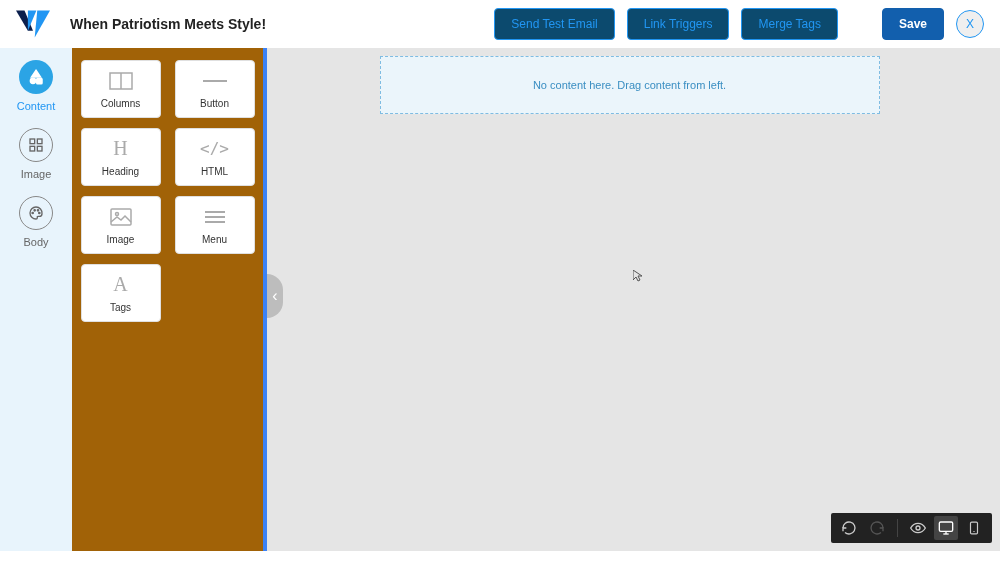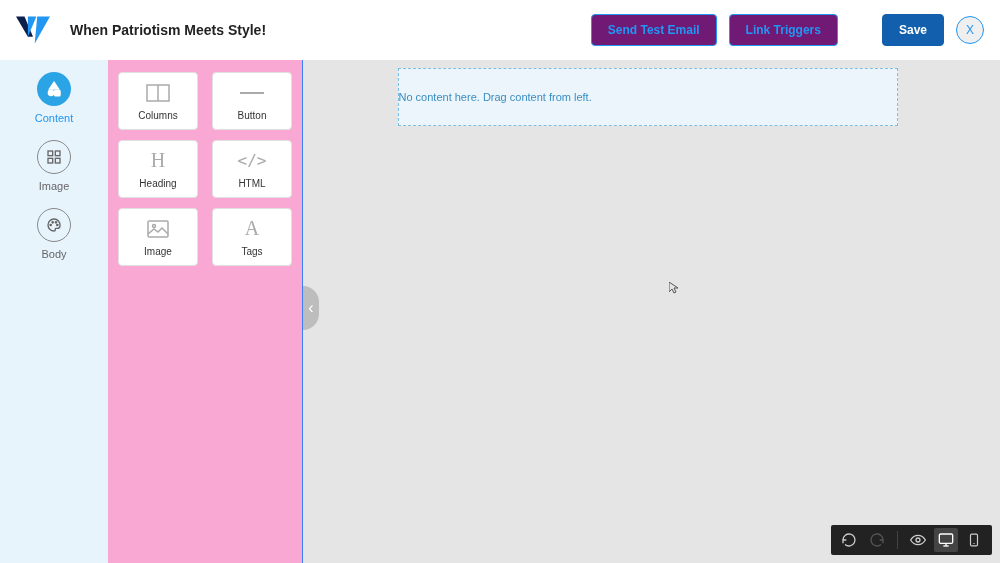--- a/index.html
+++ b/index.html
@@ -1,52 +1,52 @@
 <!DOCTYPE html>
 <html><head>
   <meta charset="utf-8">
   <style>
     * { box-sizing: border-box; margin: 0; padding: 0; font-family: -apple-system, BlinkMacSystemFont, "Segoe UI", Helvetica, Arial, sans-serif; }
     body { width: 1000px; height: 563px; overflow: hidden; background: #fff; position: relative; }
 
     
-    .header { height: 60px; display: flex; align-items: center; padding: 0 16px; justify-content: space-between; background: #fff; }
+    .header { height: 48px; display: flex; align-items: center; padding: 0 16px; justify-content: space-between; background: #fff; }
     .header-left { display: flex; align-items: center; gap: 20px; }
     .logo { width: 34px; height: 28px; position: relative; }
     .title { font-size: 14px; font-weight: 600; color: #222; }
     .header-right { display: flex; align-items: center; gap: 12px; }
-    .btn { padding: 8px 16px; font-size: 12px; border-radius: 4px; cursor: pointer; border: 1px solid transparent; background: #701a75; font-weight: bold; }
+    .btn { padding: 8px 16px; font-size: 12px; border-radius: 4px; cursor: pointer; border: 1px solid transparent; background: #0c4a6e; }
     .btn-outline { border-color: #2196f3; color: #2196f3; }
     .btn-primary { background: #125fad; color: #fff; border-color: #125fad; font-weight: 600; margin-left: 32px; }
     .btn-close { width: 28px; height: 28px; border-radius: 50%; border: 1px solid #2196f3; color: #2196f3; display: flex; align-items: center; justify-content: center; font-size: 12px; }
 
     
     .main { display: flex; height: calc(563px - 60px); }
 
     
-    .rail { width: 108px; background: #e8f4fc; display: flex; flex-direction: column; align-items: center; padding-top: 12px; gap: 16px; }
+    .rail { width: 72px; background: #e8f4fc; display: flex; flex-direction: column; align-items: center; padding-top: 12px; gap: 16px; }
     .rail-item { display: flex; flex-direction: column; align-items: center; gap: 6px; cursor: pointer; }
     .rail-icon { width: 34px; height: 34px; border-radius: 50%; display: flex; align-items: center; justify-content: center; }
     .rail-icon.active { background: #2ba4e5; color: #fff; }
     .rail-icon.inactive { background: transparent; border: 1.5px solid #888; color: #555; }
     .rail-label { font-size: 11px; }
     .rail-label.active { color: #2196f3; }
     .rail-label.inactive { color: #666; }
 
     
-    .tools { width: 195px; background: #f9a8d4; border-right: 1px solid #3b82f6; padding: 12px 10px; }
+    .tools { width: 195px; background: #a16207; border-right: 4px solid #3b82f6; padding: 12px 10px; }
     .tools-grid { display: grid; grid-template-columns: repeat(2, 80px); gap: 10px 14px; justify-content: center; }
     .tool { height: 58px; border: 1px solid #e0e0e0; border-radius: 4px; display: flex; flex-direction: column; align-items: center; justify-content: center; gap: 6px; cursor: grab; background: #fff; }
     .tool-icon { height: 22px; display: flex; align-items: center; justify-content: center; color: #888; }
     .tool-label { font-size: 10px; color: #333; }
 
     
     .canvas-wrap { flex: 1; background: #e5e5e5; position: relative; overflow: hidden; }
     .canvas-inner { position: absolute; inset: 8px 20px 20px 12px; background: #e5e5e5; }
-    .dropzone { margin: 0 auto; width: 500px; height: 58px; border: 1px dashed #7fbce2; background: #ebf5fb; display: flex; align-items: center; justify-content: flex-start; font-size: 11px; color: #3a8ec2; margin-top: 0; }
+    .dropzone { margin: 0 auto; width: 500px; height: 58px; border: 1px dashed #7fbce2; background: #ebf5fb; display: flex; align-items: center; justify-content: center; font-size: 11px; color: #3a8ec2; margin-top: 0; }
 
     
     .collapse { position: absolute; left: 0; top: 226px; width: 16px; height: 44px; background: #bdbdbd; border-radius: 0 22px 22px 0; display: flex; align-items: center; justify-content: center; color: #fff; cursor: pointer; }
 
     
     .bottombar { position: absolute; bottom: 8px; right: 8px; height: 30px; background: #222; border-radius: 2px; display: flex; align-items: center; padding: 0 6px; gap: 4px; }
     .bb-btn { width: 24px; height: 24px; display: flex; align-items: center; justify-content: center; color: #ccc; cursor: pointer; border-radius: 2px; }
     .bb-btn.disabled { color: #555; }
     .bb-sep { width: 1px; height: 18px; background: #444; margin: 0 4px; }
     .bb-btn.active { background: #444; color: #fff; }
@@ -68,20 +68,21 @@
         <polygon points="0,0 10,0 20,24 14,24" fill="#0b1f4d"></polygon>
         <polygon points="14,0 24,0 14,24" fill="#2196f3"></polygon>
         <polygon points="25,0 40,0 22,32" fill="#2196f3"></polygon>
       </svg>
     </div>
     <div class="title">When Patriotism Meets Style!</div>
   </div>
   <div class="header-right">
     <button class="btn btn-outline">Send Test Email</button>
     <button class="btn btn-outline">Link Triggers</button>
+    <button class="btn btn-outline">Merge Tags</button>
     <button class="btn btn-primary">Save</button>
     <button class="btn-close">X</button>
   </div>
 </div>
 
 <div class="main">
 
   <div class="rail">
     <div class="rail-item">
       <div class="rail-icon active">
@@ -159,20 +160,30 @@
         <div class="tool-icon">
           <svg width="22" height="18" viewBox="0 0 22 18" fill="none" stroke="#aaa" stroke-width="1.5">
               <rect x="1" y="1" width="20" height="16" rx="1"></rect>
               <circle cx="7" cy="6" r="1.5"></circle>
               <path d="M1 14 l6 -5 l4 3 l4 -4 l6 6"></path>
             </svg>
         </div>
         <span class="tool-label">Image</span>
       </div>
 
+      <div class="tool">
+        <div class="tool-icon">
+          <svg width="20" height="14" viewBox="0 0 20 14" stroke="#aaa" stroke-width="2">
+              <line x1="0" y1="2" x2="20" y2="2"></line>
+              <line x1="0" y1="7" x2="20" y2="7"></line>
+              <line x1="0" y1="12" x2="20" y2="12"></line>
+            </svg>
+        </div>
+        <span class="tool-label">Menu</span>
+      </div>
 
       <div class="tool">
         <div class="tool-icon">
           <span style="font-family:Georgia,serif;font-size:20px;color:#aaa;">A</span>
         </div>
         <span class="tool-label">Tags</span>
       </div>
 
 
     </div>

